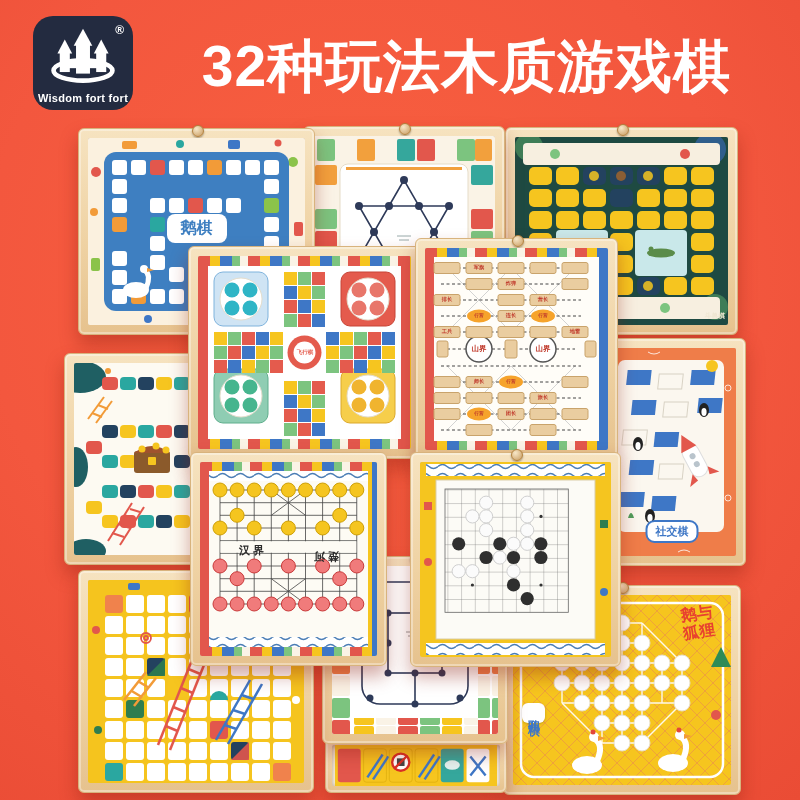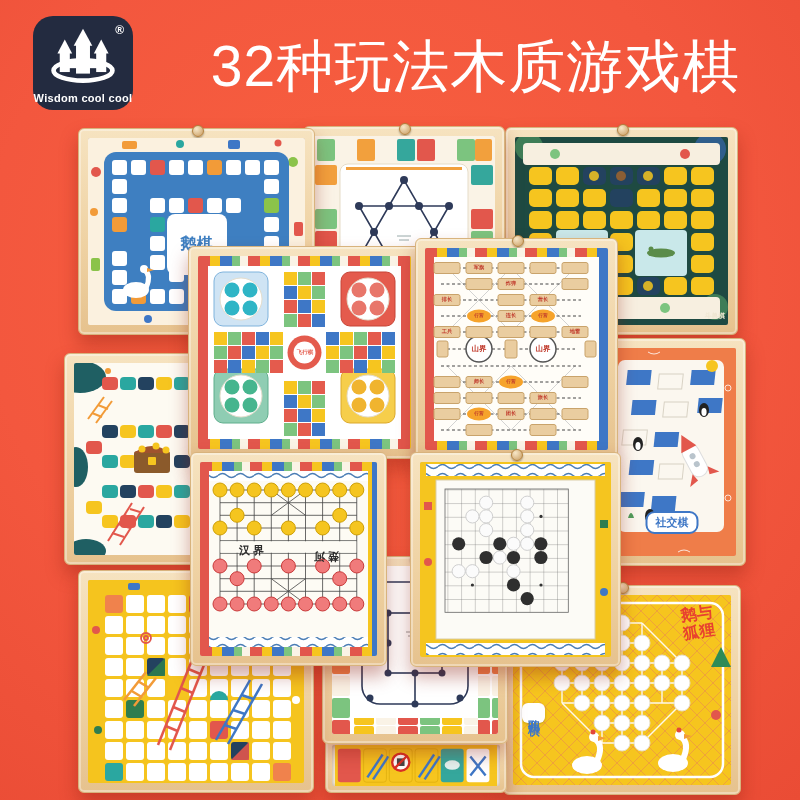--- a/index.html
+++ b/index.html
@@ -5,44 +5,44 @@
   html,body{margin:0;padding:0;}
   body{width:800px;height:800px;overflow:hidden;font-family:"Liberation Sans",sans-serif;}
   #stage{position:relative;width:800px;height:800px;overflow:hidden;
     background:radial-gradient(circle at 45% 35%, #F8603F 0%, #F3573E 55%, #EA4C35 100%);}
   
   .logo{position:absolute;left:33px;top:16px;width:100px;height:94px;background:#232B40;border-radius:20px;}
   .logo .reg{position:absolute;top:7px;right:9px;color:#fff;font-size:12px;font-weight:bold;}
   .logo .castle{position:absolute;left:10px;top:8px;width:80px;height:62px;}
   .logo .brand{position:absolute;bottom:6px;width:100%;text-align:center;color:#fff;font-size:11px;font-weight:bold;letter-spacing:.3px;}
   
-  .title{position:absolute;left:153px;top:26px;width:645px;height:80px;line-height:80px;text-align:center;
-    color:#FFFFFF;font-size:57px;font-weight:400;letter-spacing:1px;white-space:nowrap;}
+  .title{position:absolute;left:144px;top:26px;width:645px;height:80px;line-height:80px;text-align:center;
+    color:#FFFFFF;font-size:57px;font-weight:700;letter-spacing:1px;white-space:nowrap;}
   
   .board{position:absolute;box-sizing:border-box;padding:9px;border-radius:6px;border:1px solid #D8B37D;
     background:linear-gradient(180deg,#F6E3C0 0%,#EFD2A3 55%,#E7C globally 100%);
     background:linear-gradient(180deg,#F6E3C0 0%,#EFD2A3 55%,#E6C28E 100%);
     box-shadow:0 10px 18px rgba(140,30,15,.38), inset 0 0 0 2px rgba(255,255,255,.35);}
   .board-inner{position:relative;width:100%;height:100%;overflow:hidden;border-radius:2px;
     box-shadow:inset 0 1px 5px rgba(90,50,10,.45);background:#FBF4E6;}
   .board-inner > svg{display:block;width:100%;height:100%;}
   .pin{position:absolute;top:-4px;left:calc(50% - 5px);width:10px;height:10px;border-radius:50%;
     background:radial-gradient(circle at 35% 30%,#F7E7C8,#C89B5F);border:1px solid #B2823F;
     box-shadow:0 1px 2px rgba(0,0,0,.35);}
   .ov{position:absolute;} 
   .badge{background:#fff;border-radius:8px;font-weight:bold;text-align:center;}
-  .goose-lbl{left:50%;top:76px;transform:translateX(-50%);padding:20px 14px;color:#3E7FC1;font-size:16px;}
+  .goose-lbl{left:50%;top:76px;transform:translateX(-50%);padding:4px 14px;color:#3E7FC1;font-size:16px;}
   .arrived{left:136px;top:112px;background:#222;color:#fff;font-size:9px;transform:scale(.62);transform-origin:left top;padding:1px 4px;border-radius:2px;letter-spacing:.5px;font-weight:bold;}
   .animal-lbl{right:3px;top:174px;color:#EFE6D2;font-size:9px;transform:scale(.75);transform-origin:right top;font-weight:bold;}
   .ludo-lbl{left:87px;top:90px;width:40px;text-align:center;color:#E45B4D;font-weight:bold;font-size:9px;transform:scale(.62);}
   .mp{width:34px;text-align:center;color:#C0392B;font-weight:bold;font-size:9px;transform:scale(.58);transform-origin:center;}
   .camp{width:30px;text-align:center;color:#C0392B;font-weight:bold;font-size:9px;transform:scale(.52);transform-origin:center;}
   .mtn{width:30px;text-align:center;color:#C0392B;font-weight:bold;font-size:10px;transform:scale(.75);transform-origin:center;}
   .river{width:50px;text-align:center;color:#2b2b2b;font-size:11px;font-weight:bold;font-family:"Liberation Serif",serif;letter-spacing:3px;}
-  .social-lbl{left:50%;bottom:22px;transform:translateX(-50%);background:#fff;border:2px solid #3E77C6;border-radius:9px;color:#3E77C6;font-size:11px;font-weight:bold;padding:2px 8px;white-space:nowrap;}
+  .social-lbl{left:50%;bottom:13px;transform:translateX(-50%);background:#fff;border:2px solid #3E77C6;border-radius:9px;color:#3E77C6;font-size:11px;font-weight:bold;padding:2px 8px;white-space:nowrap;}
   .km-lbl{left:9px;top:108px;writing-mode:vertical-rl;background:#fff;color:#3E77C6;font-size:12px;font-weight:bold;padding:7px 3px;border-radius:6px;box-shadow:0 1px 3px rgba(0,0,0,.2);letter-spacing:2px;}
   .fox-lbl{right:12px;top:10px;width:42px;color:#E8412F;font-size:16px;font-weight:800;line-height:1.15;text-align:center;transform:rotate(-8deg);}
 </style>
 </head>
 <body>
 
 <svg width="0" height="0" style="position:absolute" aria-hidden="true">
 <defs>
   <pattern id="decoStrip" width="50" height="12" patternUnits="userSpaceOnUse">
     <rect x="0" y="0" width="12" height="12" fill="#E2574C"></rect>
@@ -83,21 +83,21 @@
       <ellipse cx="50" cy="60" rx="38" ry="13" fill="none" stroke="#fff" stroke-width="6"></ellipse>
       <rect x="20" y="36" width="13" height="26" fill="#fff"></rect>
       <polygon points="26.5,20 17,38 36,38" fill="#fff"></polygon>
       <rect x="67" y="36" width="13" height="26" fill="#fff"></rect>
       <polygon points="73.5,20 64,38 83,38" fill="#fff"></polygon>
       <rect x="41" y="26" width="18" height="38" fill="#fff"></rect>
       <polygon points="50,6 38,28 62,28" fill="#fff"></polygon>
       <rect x="31" y="50" width="38" height="7" fill="#fff"></rect>
     </svg>
     <span class="reg">®</span>
-    <div class="brand">Wisdom cool cool</div>
+    <div class="brand">Wisdom fort fort</div>
   </div>
 
   <div class="title">32种玩法木质游戏棋</div>
 
   <div class="board" style="left:505px;top:127px;width:233px;height:208px;z-index:8">
     <span class="pin"></span>
     <div class="board-inner">
       <svg viewBox="0 0 213 188">
         <rect width="213" height="188" fill="#1E4A42"></rect>
         <circle cx="14" cy="10" r="14" fill="#3E7D57"></circle>

